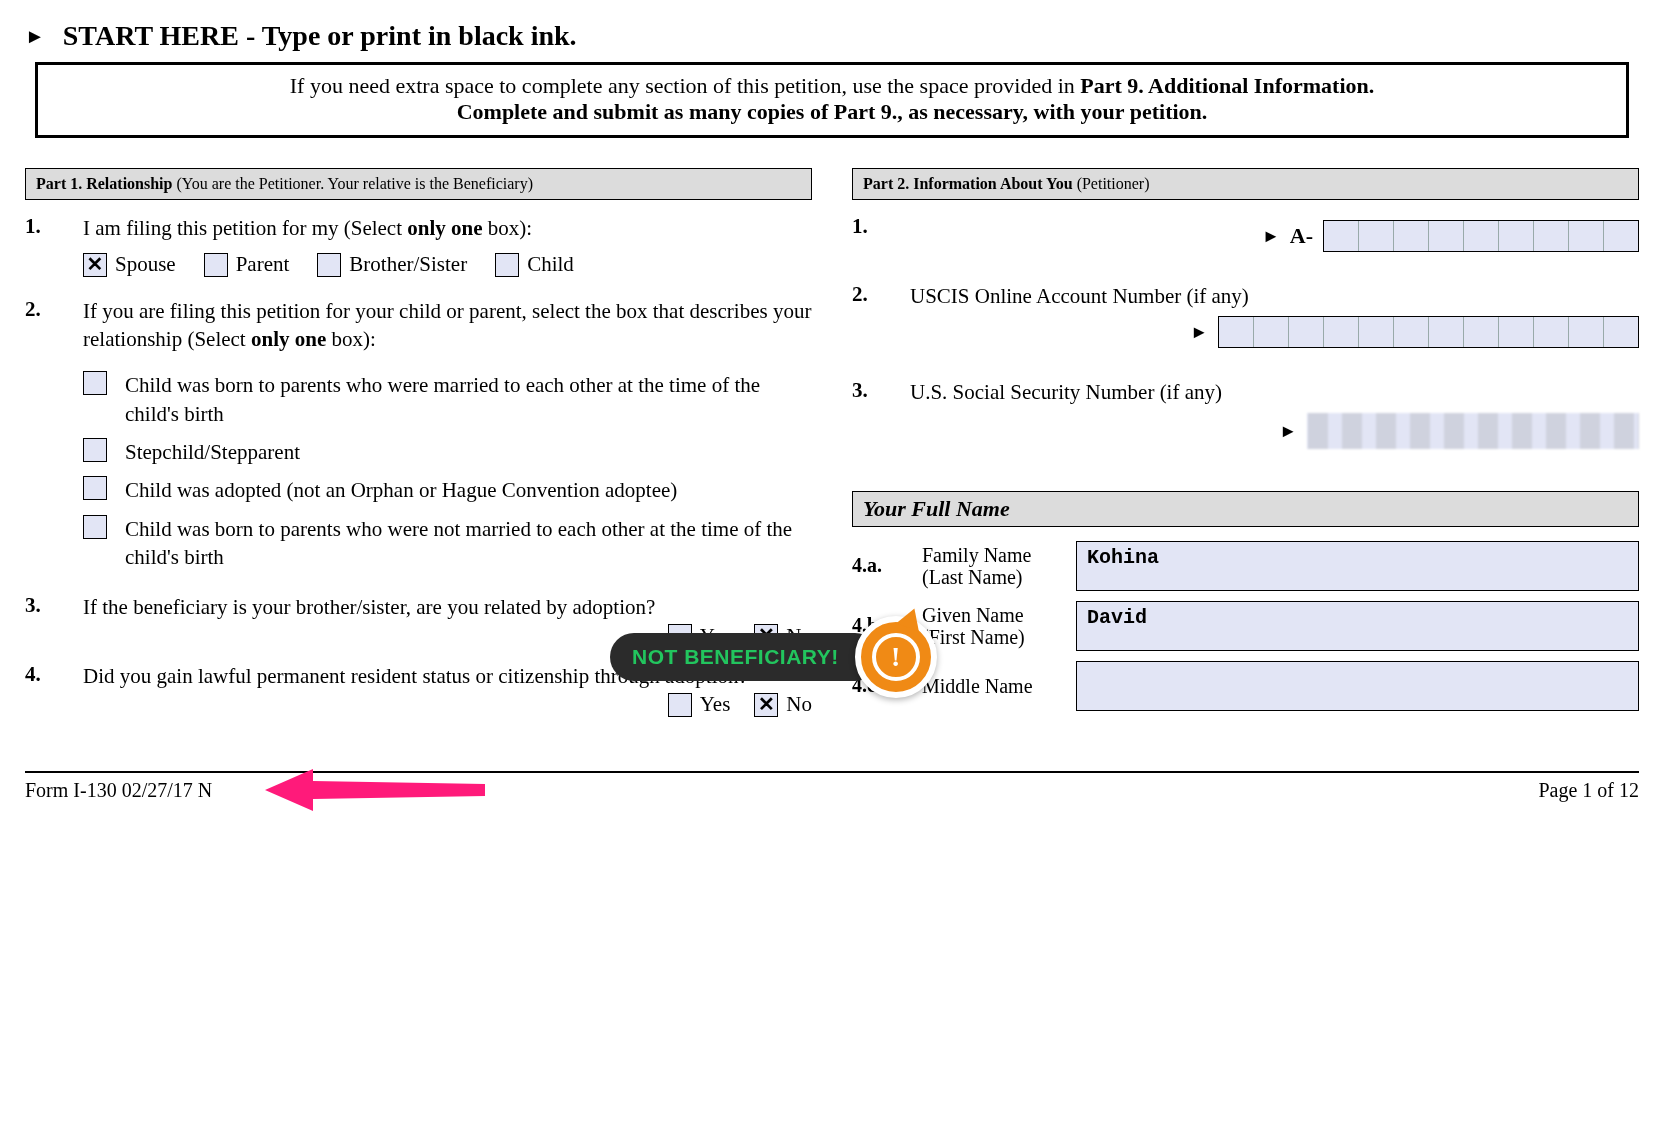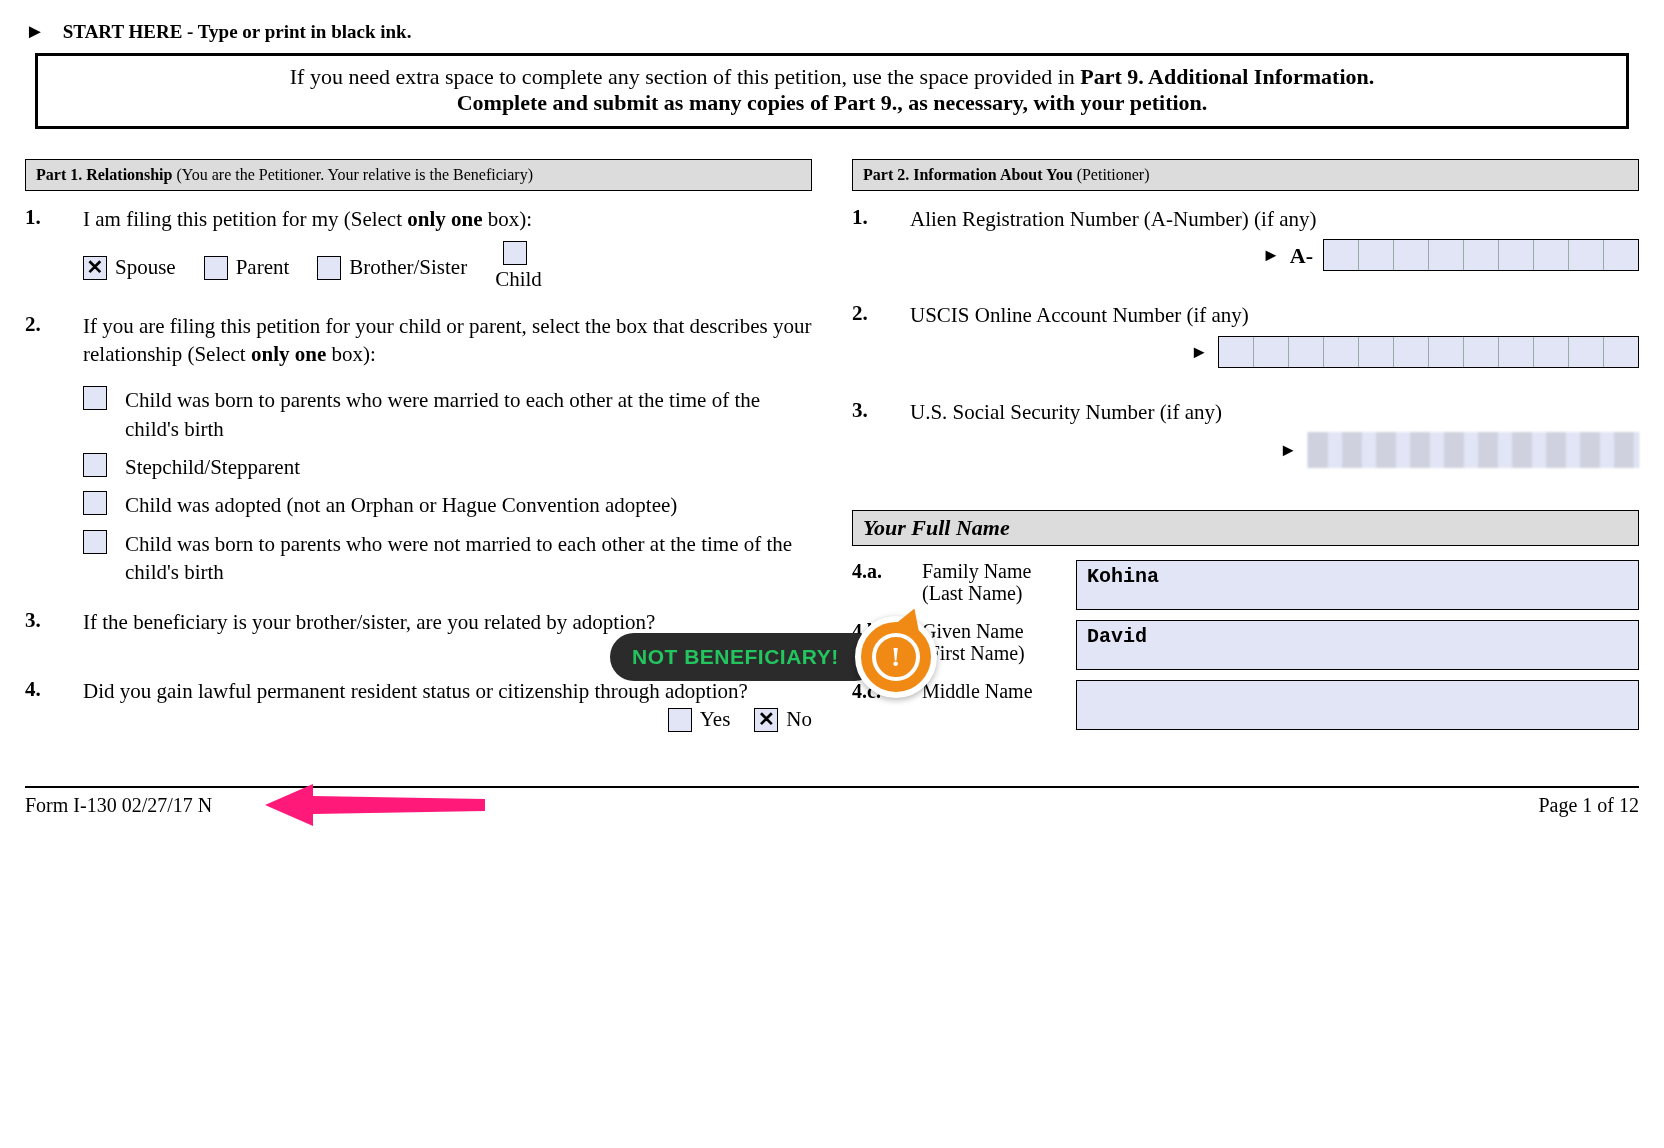--- a/index.html
+++ b/index.html
@@ -7,21 +7,21 @@
     font-size: 20px;
     color: #000;
     margin: 0;
     padding: 20px 25px 20px 25px;
     width: 1614px;
     box-sizing: content-box;
     position: relative;
   }
   .start-line { display:flex; align-items:center; gap:18px; margin-bottom:10px; }
   .start-line .arrow { font-size:20px; }
-  .start-line .txt { font-weight:bold; font-size:19px; }
+  .start-line .txt { font-weight:bold; font-size:28px; }
   .infobox {
     border:3px solid #000;
     padding:8px 30px 10px 30px;
     margin:0 10px 30px 10px;
     text-align:center;
     font-size:22px;
   }
   .two-col { display:flex; gap:40px; }
   .col { flex:1; position:relative; }
   .part-header {
@@ -65,21 +65,21 @@
   .seg:last-child { border-right:none; }
   .section-sub {
     background:#dcdcdc;
     border:1px solid #000;
     padding:4px 10px;
     font-size:22px;
     font-style:italic;
     font-weight:bold;
     margin:24px 0 14px 0;
   }
-  .name-row { display:flex; gap:14px; align-items:flex-start; margin-bottom:10px; }
+  .name-row { display:flex; gap:14px; align-items:center; margin-bottom:10px; }
   .name-row .lab { width:56px; font-weight:bold; font-size:20px; }
   .name-row .desc { width:140px; font-size:20px; line-height:1.1; }
   .name-row .val {
     flex:1; height:50px; background:#e2e5f5;
     border:1px solid #000;
     font-family:"Courier New", monospace;
     font-weight:bold; font-size:20px;
     padding:4px 10px; box-sizing:border-box;
   }
   .callout {
@@ -174,21 +174,21 @@
               <span>Spouse</span>
             </span>
           <span style="display:flex;align-items:center;">
               <span class="cb"></span>
               <span>Parent</span>
             </span>
           <span style="display:flex;align-items:center;">
               <span class="cb"></span>
               <span>Brother/Sister</span>
             </span>
-          <span style="display:flex;align-items:center;flex-direction:column;">
+          <span style="display:flex;align-items:center;">
               <span class="cb"></span>
               <span>Child</span>
             </span>
         </div>
       </div>
     </div>
 
     <div class="item">
       <div class="num">2.</div>
       <div class="body">
@@ -250,21 +250,20 @@
   </div>
 
   <div class="col" style="position:relative;">
     <div class="part-header">
       <span class="bold">Part 2.  Information About You</span><span> (Petitioner)</span>
     </div>
 
     <div class="item">
       <div class="num">1.</div>
       <div class="body">
-        <div>Alien Registration Number (A-Number) (if any)</div>
         <div class="field-line" style="justify-content:flex-end; margin-top:6px;">
           <span class="arrow-in">►</span>
           <b style="font-size:22px;">A-</b>
           <div class="segmented">
             <div class="seg"></div>
               <div class="seg"></div>
               <div class="seg"></div>
               <div class="seg"></div>
               <div class="seg"></div>
               <div class="seg"></div>

